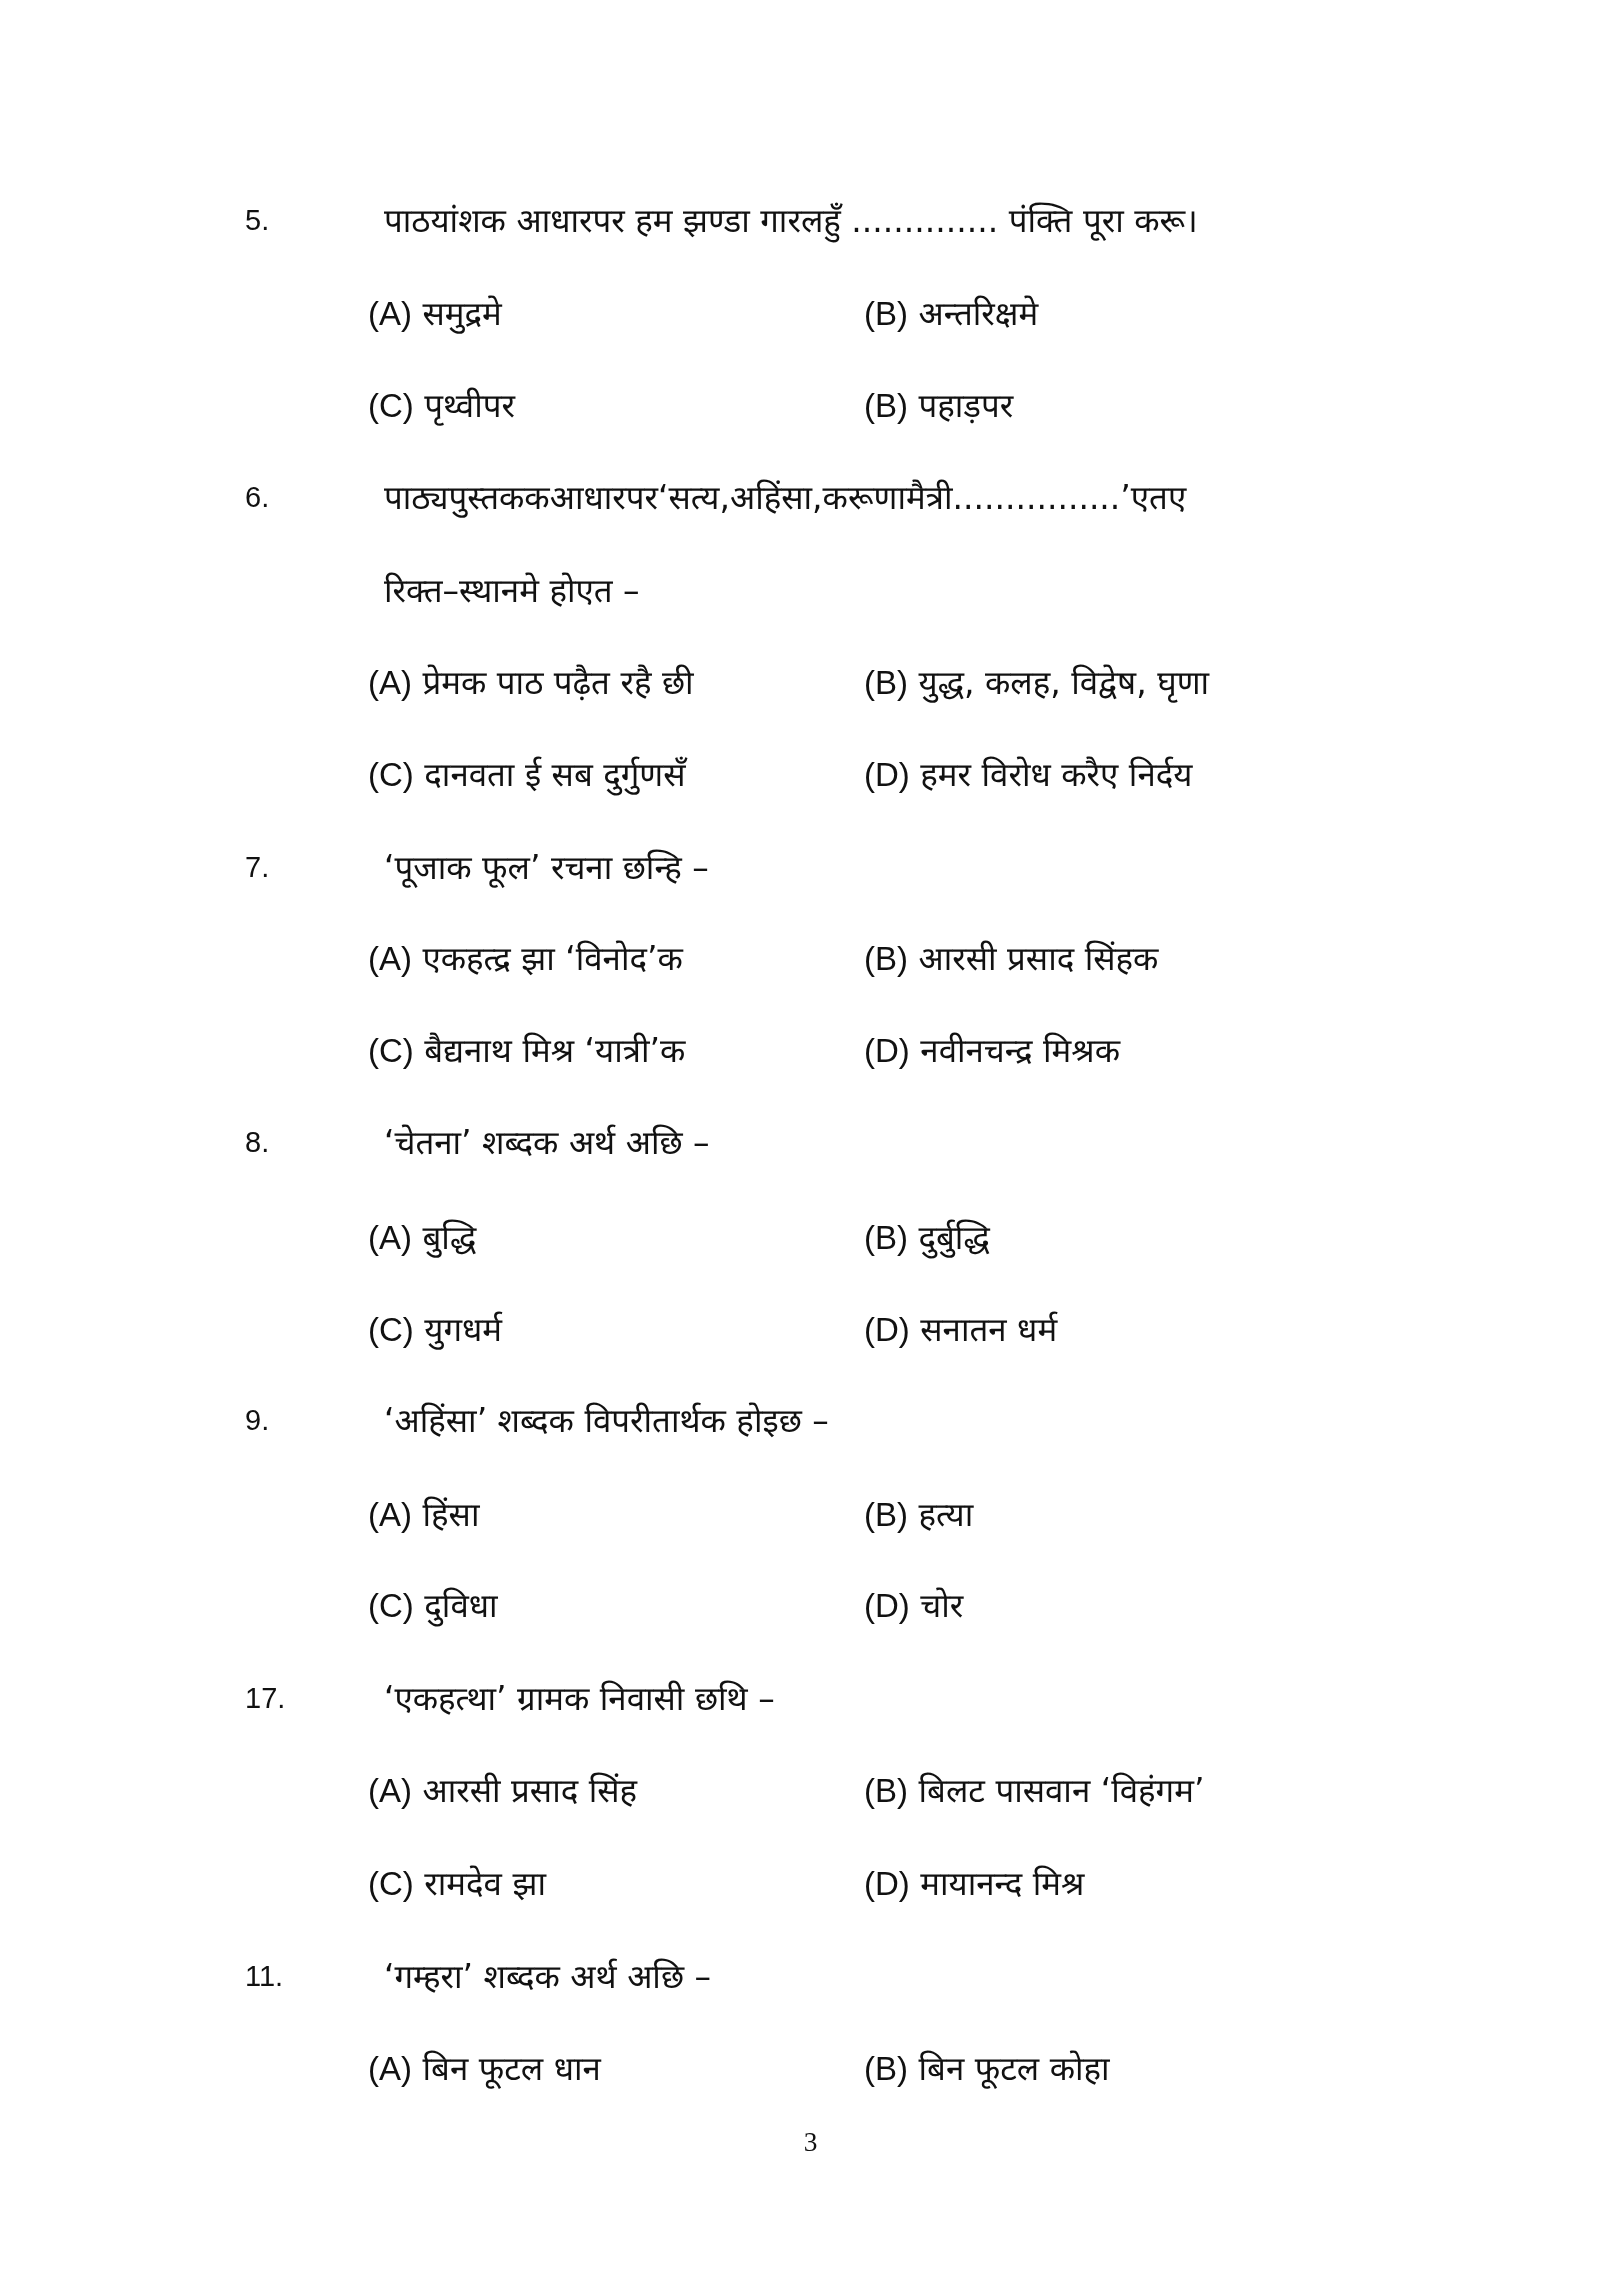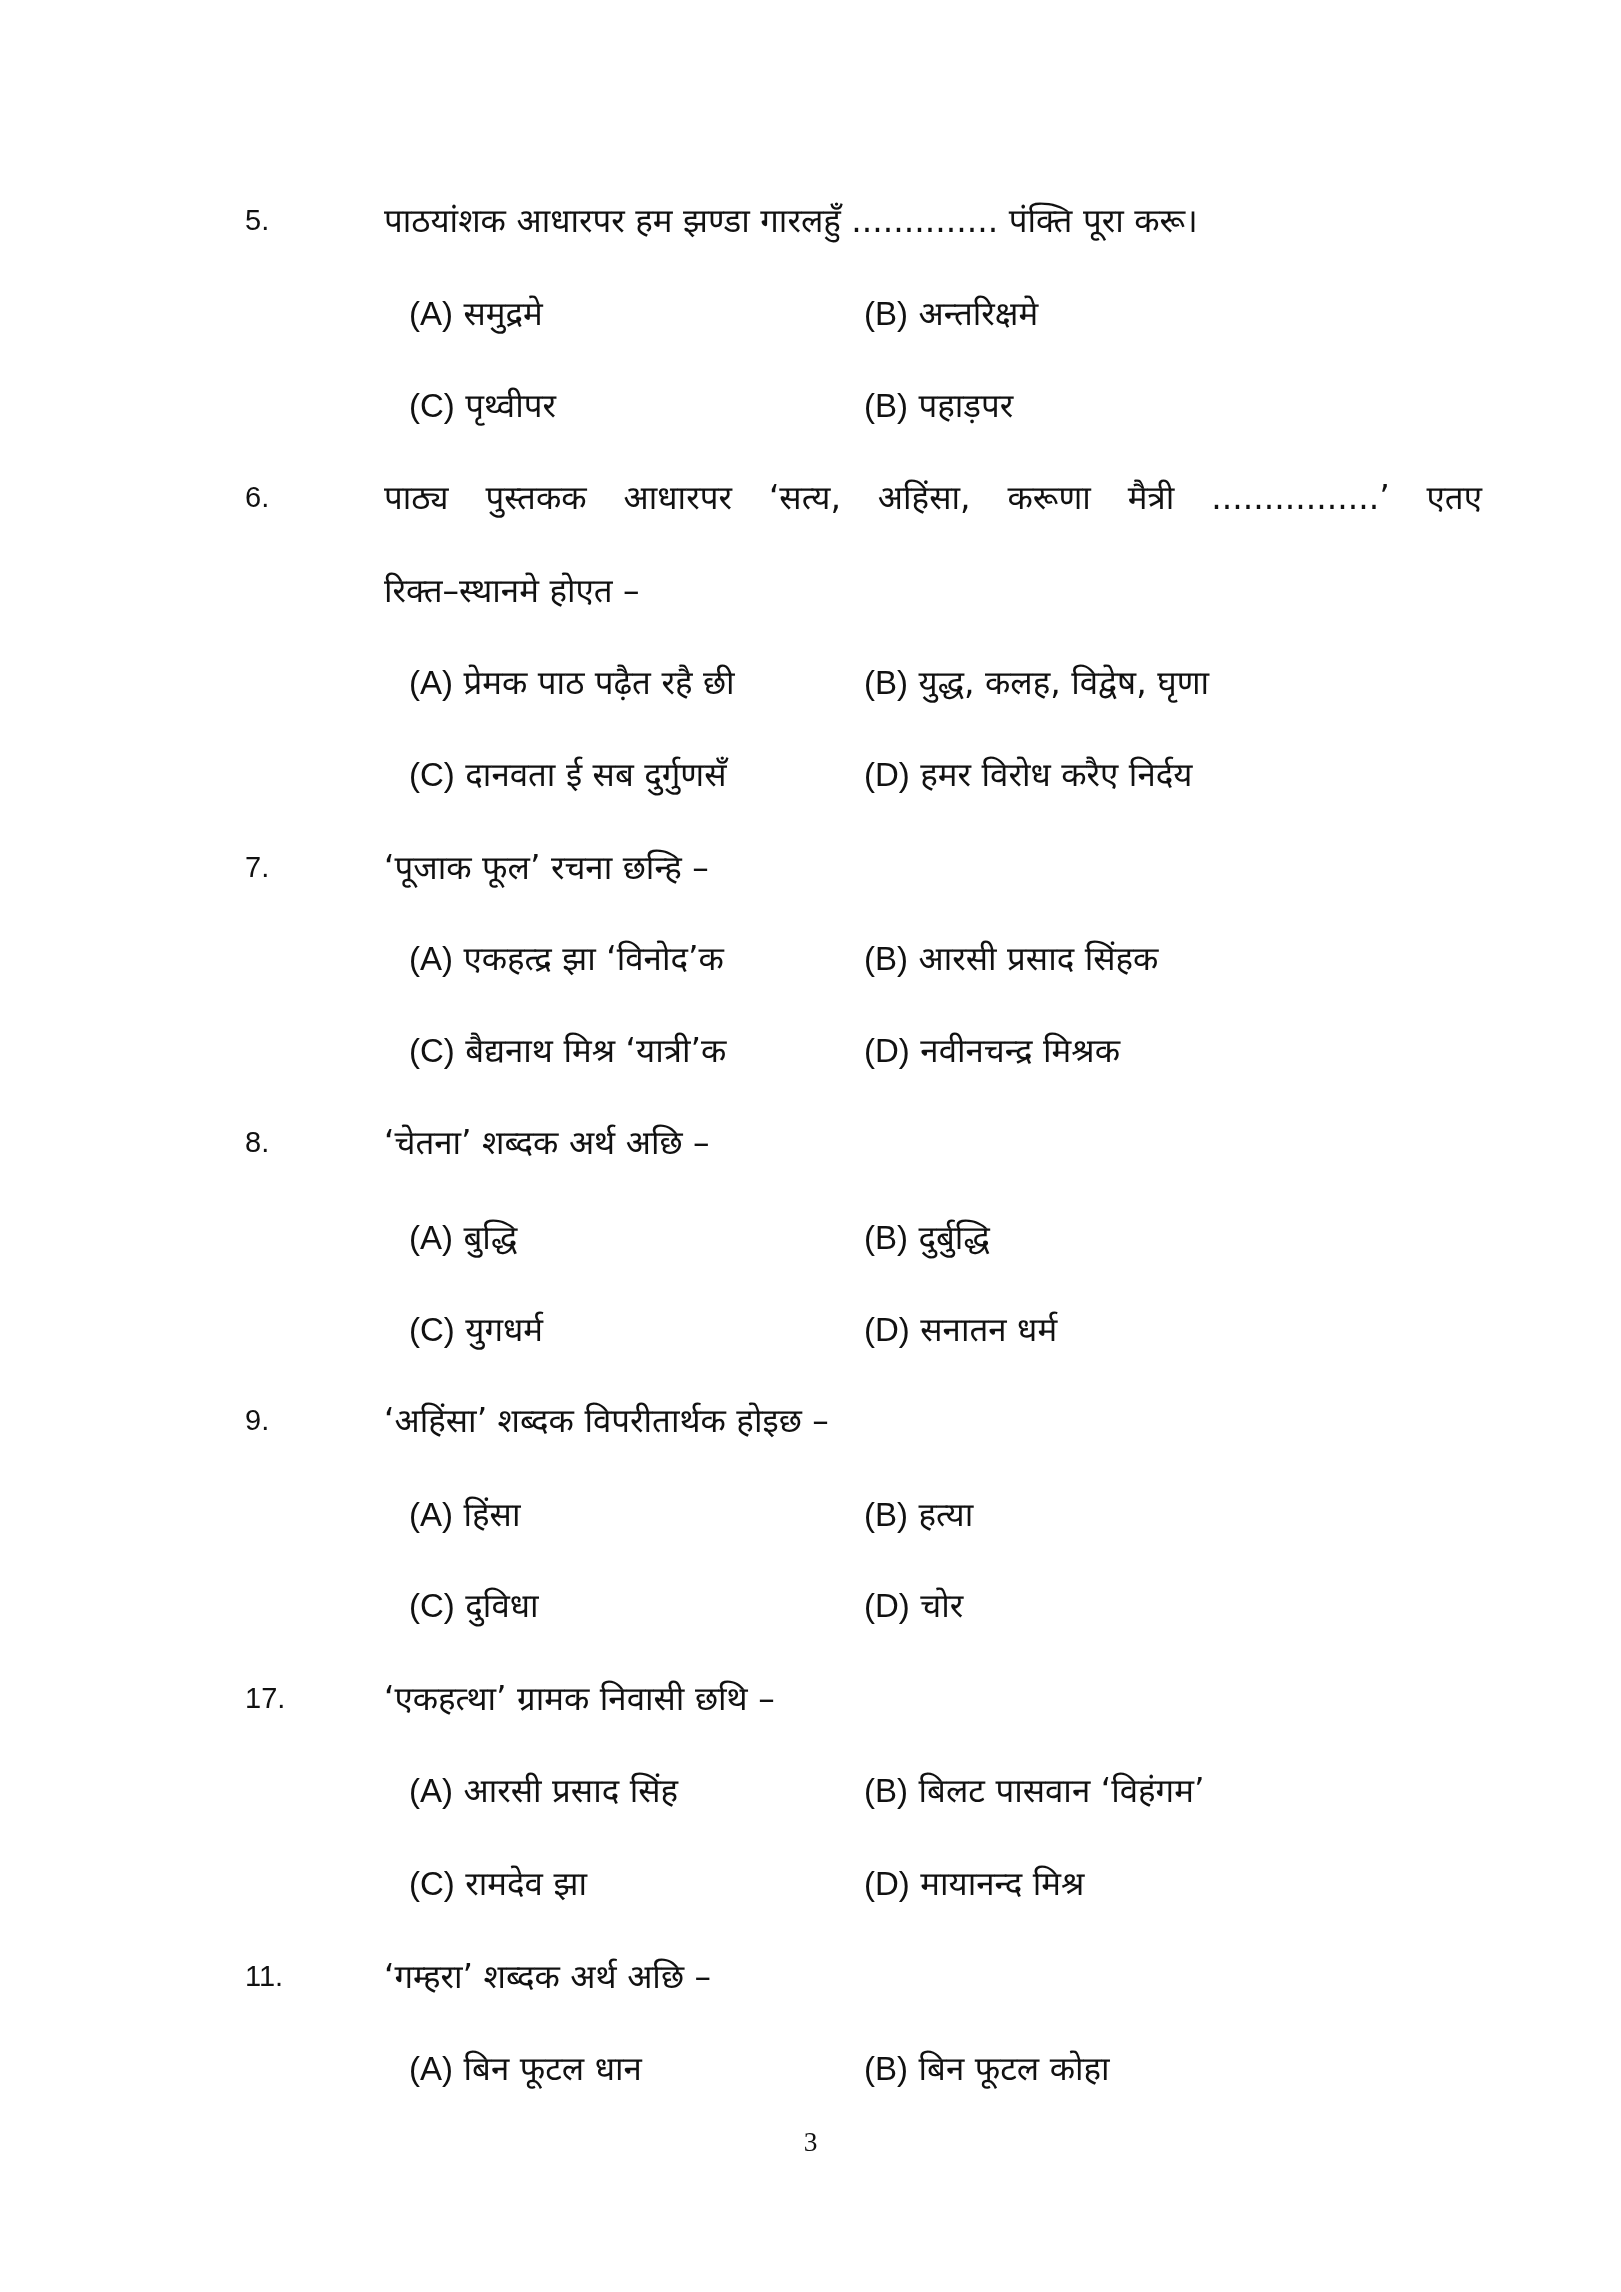--- a/index.html
+++ b/index.html
@@ -2,22 +2,22 @@
 <html><head>
 <meta charset="utf-8">
 <style>
   html, body { margin: 0; padding: 0; background: #ffffff; }
   body { width: 1621px; height: 2293px; position: relative; overflow: hidden;
          font-family: "DejaVu Sans", "Liberation Sans", sans-serif; color: #111111; }
   .page { position: absolute; left: 0; top: 0; width: 1621px; height: 2293px; }
   .line { position: absolute; height: 59px; line-height: 59px; white-space: nowrap; font-size: 33px; }
   .qnum { position: absolute; left: 245px; font-family: "Liberation Sans", sans-serif; font-size: 29px; }
   .qtext { position: absolute; left: 384px; }
-  .qtext.justify { width: 1098px; display: flex; justify-content: space-between; }
-  .optA { position: absolute; left: 368px; margin-left: 41px; }
+  .qtext.justify { width: 1098px; display: flex; justify-content: flex-start; }
+  .optA { position: absolute; left: 368px; }
   .optB { position: absolute; left: 864px; }
   .lbl { font-family: "Liberation Sans", sans-serif; font-size: 33px; }
   .pagenum { position: absolute; left: 0; width: 1621px; text-align: center; top: 2127px;
              font-family: "Liberation Serif", serif; font-size: 27.4px; }
 </style>
 </head>
 <body>
 
 <div class="page">
 

